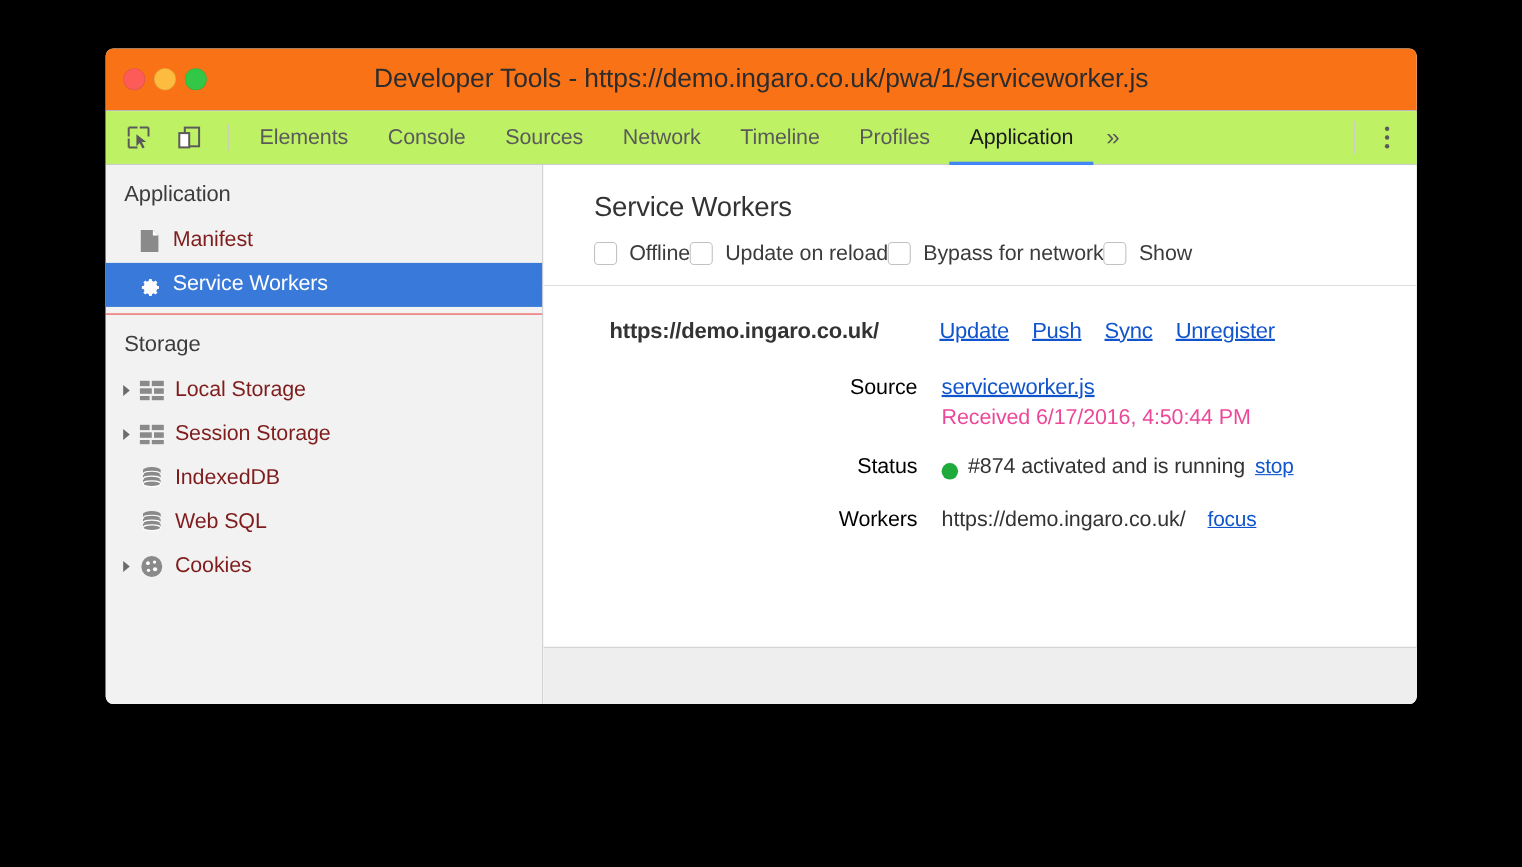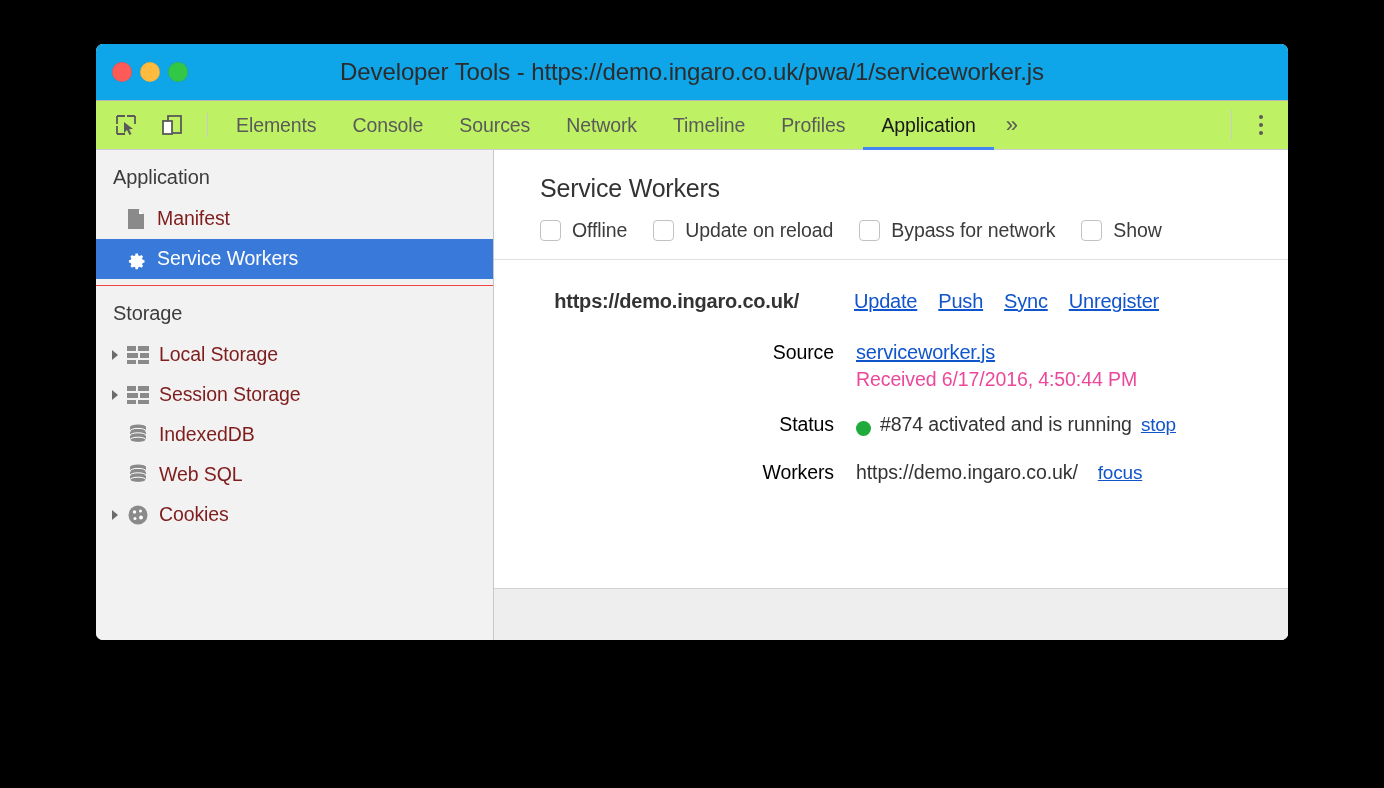--- a/index.html
+++ b/index.html
@@ -18,21 +18,21 @@
     border-radius: 7px;
     overflow: hidden;
     background: #ffffff;
     box-shadow: 0 0 0 0.5px rgba(0,0,0,0.35);
   }
 
   
   .titlebar {
     position: relative;
     height: 57px;
-    background: #0ea5e9;
+    background: #f97316;
     border-bottom: 1px solid #b8b8b8;
     display: flex;
     align-items: center;
   }
   .traffic {
     position: absolute;
     left: 16px; top: 50%;
     transform: translateY(-50%);
     display: flex; gap: 8px;
   }
@@ -190,21 +190,20 @@
   }
   .sw-title {
     font-size: 25px;
     color: #333333;
     letter-spacing: -0.2px;
     margin-bottom: 16px;
   }
   .sw-options {
     display: flex;
     align-items: flex-end;
-    gap: 26px;
     padding-bottom: 17px;
     white-space: nowrap;
   }
   .opt {
     display: flex; align-items: center;
     gap: 11px;
     font-size: 19.5px;
     color: #3b3b3b;
     letter-spacing: -0.1px;
   }

